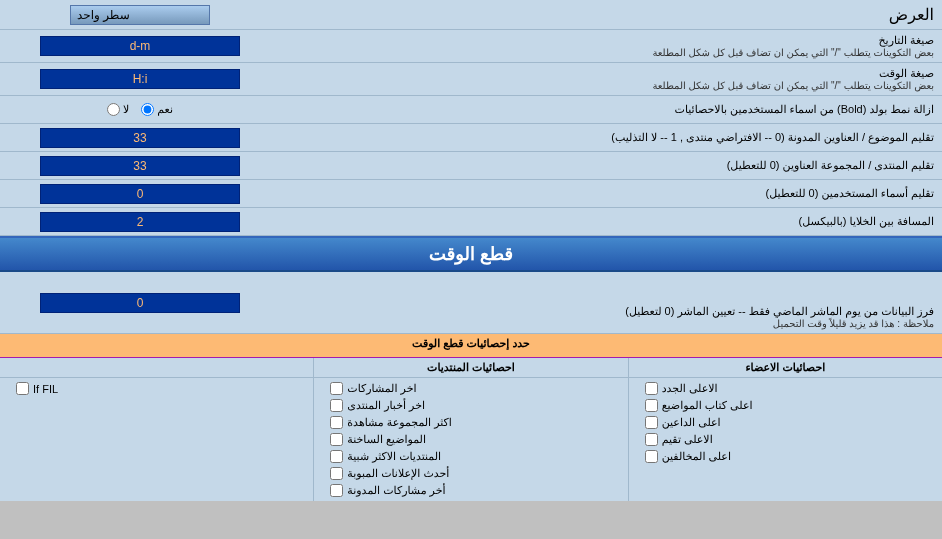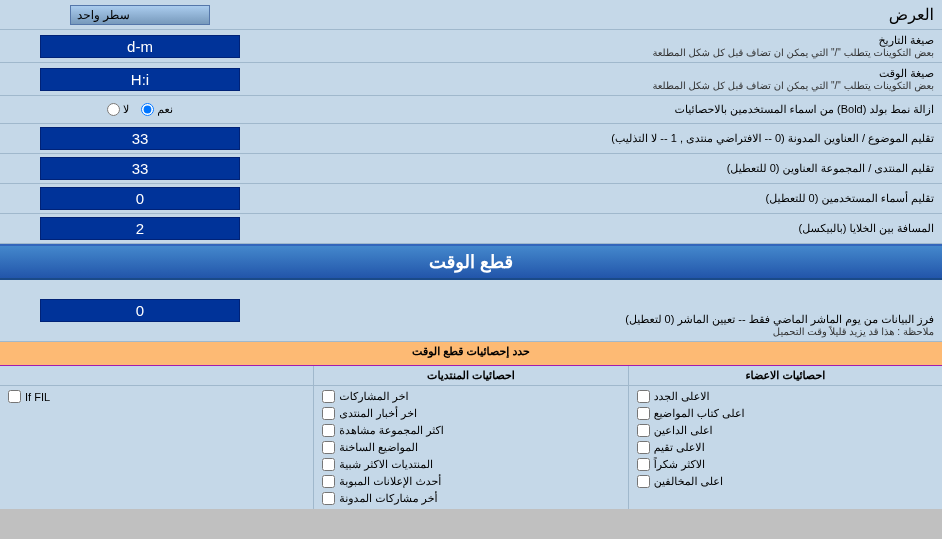--- a/index.html
+++ b/index.html
@@ -38,24 +38,24 @@
       width: 280px;
       display: flex;
       align-items: center;
       justify-content: center;
       padding: 3px;
       background: #c5d8e8;
     }
 
     .input-field {
       background: #003399;
-      color: #ffffff;
+      color: #fdba74;
       border: 1px solid #002277;
       padding: 2px 6px;
-      font-size: 15px;
+      font-size: 12px;
       width: 200px;
       text-align: center;
       direction: ltr;
     }
 
     
     .top-row {
       display: flex;
       align-items: center;
       background: #c5d8e8;
@@ -155,21 +155,21 @@
       border-left: none;
     }
 
     .checkbox-rows-container {
       display: flex;
     }
 
     .checkbox-col {
       flex: 1;
       border-left: 1px solid #a0b8cc;
-      padding: 2px 4px;
+      padding: 2px 12px;
     }
 
     .checkbox-col:last-child {
       border-left: none;
     }
 
     .checkbox-item {
       display: flex;
       align-items: center;
       gap: 4px;
@@ -330,24 +330,20 @@
       </div>
       <div class="checkbox-item">
         <span>اعلى الداعين</span>
         <input type="checkbox" style="">
       </div>
       <div class="checkbox-item">
         <span>الاعلى تقيم</span>
         <input type="checkbox" style="">
       </div>
       <div class="checkbox-item">
-        <span>الاكثر شكراً</span>
-        <input type="checkbox" style="">
-      </div>
-      <div class="checkbox-item">
         <span>اعلى المخالفين</span>
         <input type="checkbox" style="">
       </div>
     </div>
 
     <div class="checkbox-col">
       <div class="checkbox-item">
         <span>اخر المشاركات</span>
         <input type="checkbox" style="">
       </div>

